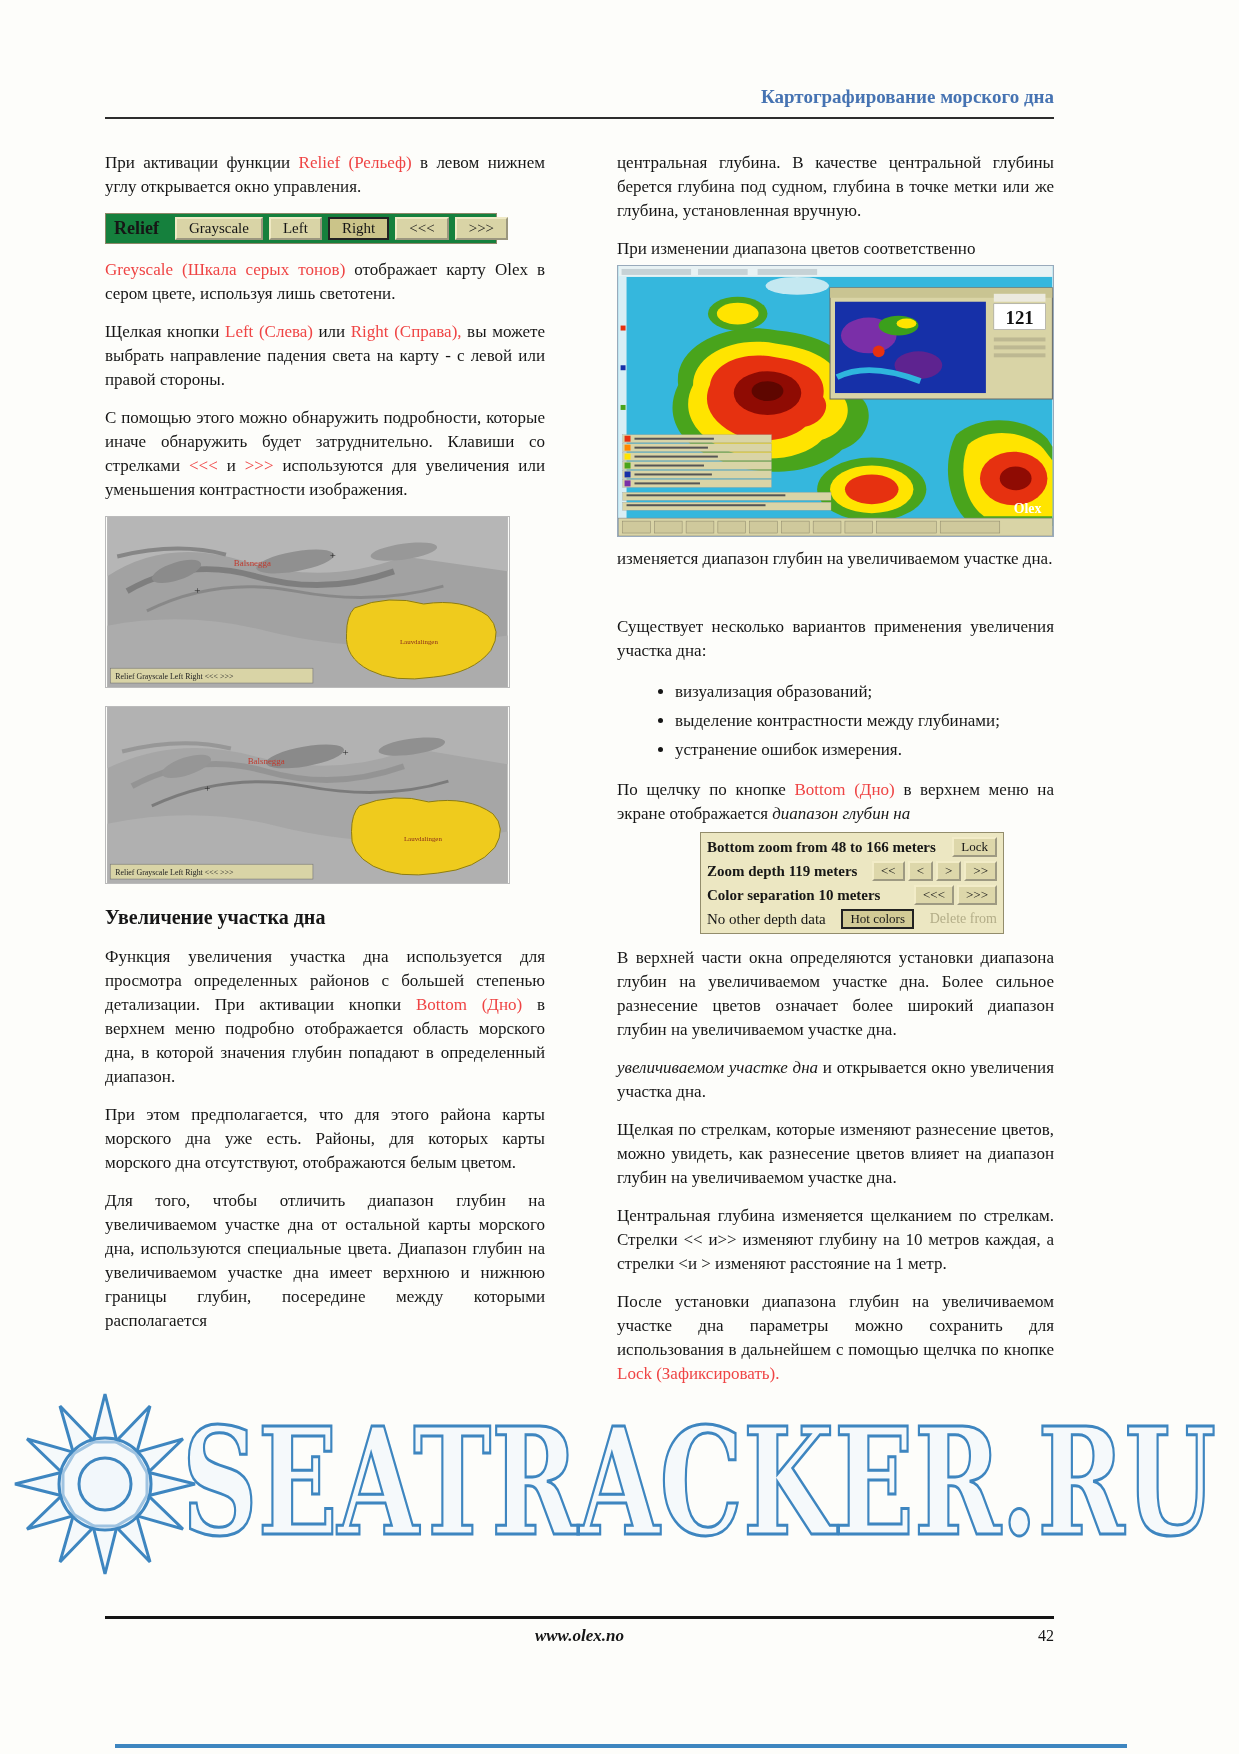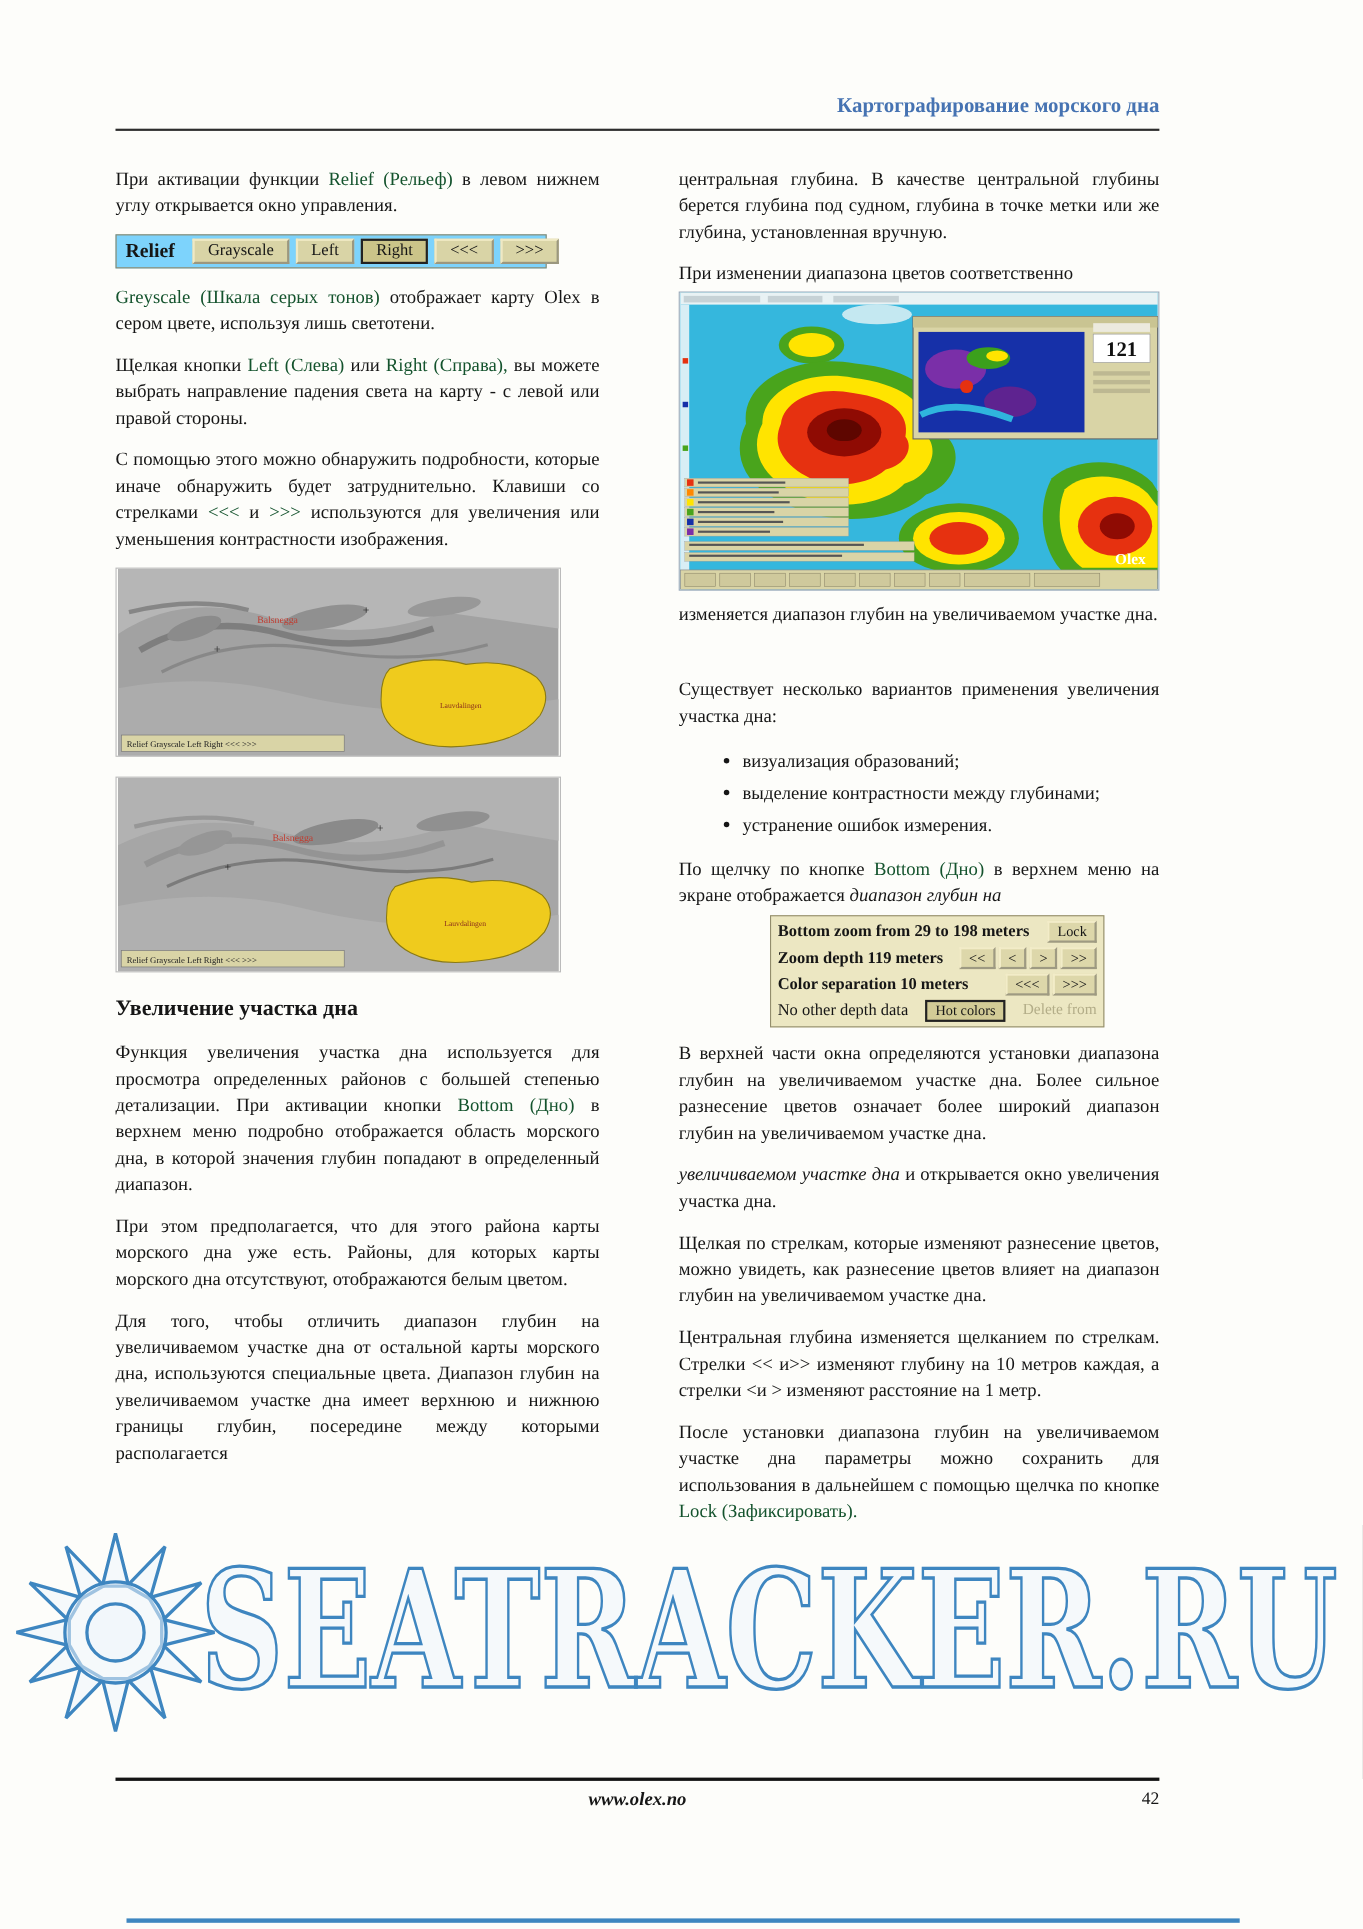--- a/index.html
+++ b/index.html
@@ -9,27 +9,27 @@
     background:#fdfdfa; overflow:hidden;
     font-family:"Liberation Serif", serif; color:#161616;
   }
   .content { position:absolute; left:105px; top:86px; width:949px; }
   .hdr { text-align:right; color:#4673b2; font-weight:bold; font-size:19px; }
   .hdr-rule { border-bottom:2px solid #2d2d2d; margin-top:9px; }
   .cols { display:flex; gap:72px; margin-top:32px; }
   .col-l { width:440px; }
   .col-r { width:437px; }
   p.body { font-size:17px; line-height:24px; text-align:justify; margin-bottom:14px; }
-  .rt-red { color:#14532d; }
+  .rt-red { color:#ef4444; }
   .rt-em { font-style:italic; }
   h2.section { font-size:20px; font-weight:bold; margin:22px 0 16px; }
 
   
   .relief-toolbar {
-    width:392px; background:#7dd3fc; border:1px solid #8d8768;
+    width:392px; background:#15803d; border:1px solid #8d8768;
     padding:3px 4px; display:flex; align-items:center; gap:6px; margin:2px 0 14px;
   }
   .rt-title { font-weight:bold; font-size:18px; padding:0 10px 0 4px; }
   .rt-btn { font-size:15px; padding:1px 12px; background:#d9d4a6; border:2px outset #efe9c4; white-space:nowrap; }
   .rt-btn.selected { border:2px solid #222; background:#cbc489; }
 
   .gray-map { display:block; margin:4px 0 18px; border:1px solid #bbb; }
   .zoom-map { display:block; margin:0 0 10px; border:1px solid #9ab; }
 
   
@@ -234,21 +234,21 @@
         <ul class="bullets">
           <li>визуализация образований;</li>
           <li>выделение контрастности между глубинами;</li>
           <li>устранение ошибок измерения.</li>
         </ul>
 
         <p class="body" style="margin-bottom:6px;"><span>По щелчку по кнопке </span><span class="rt-red">Bottom (Дно)</span><span> в верхнем меню на экране отображается </span><span class="rt-em">диапазон глубин на</span></p>
 
         <div class="bz-dialog">
           <div class="bz-row">
-            <span class="bz-label">Bottom zoom from 29 to 198 meters</span>
+            <span class="bz-label">Bottom zoom from 48 to 166 meters</span>
             <span class="bz-btn">Lock</span>
           </div>
           <div class="bz-row">
             <span class="bz-label">Zoom depth 119 meters</span>
             <span class="bz-btns">
               <span class="bz-btn">&lt;&lt;</span>
               <span class="bz-btn">&lt;</span>
               <span class="bz-btn">&gt;</span>
               <span class="bz-btn">&gt;&gt;</span>
             </span>

